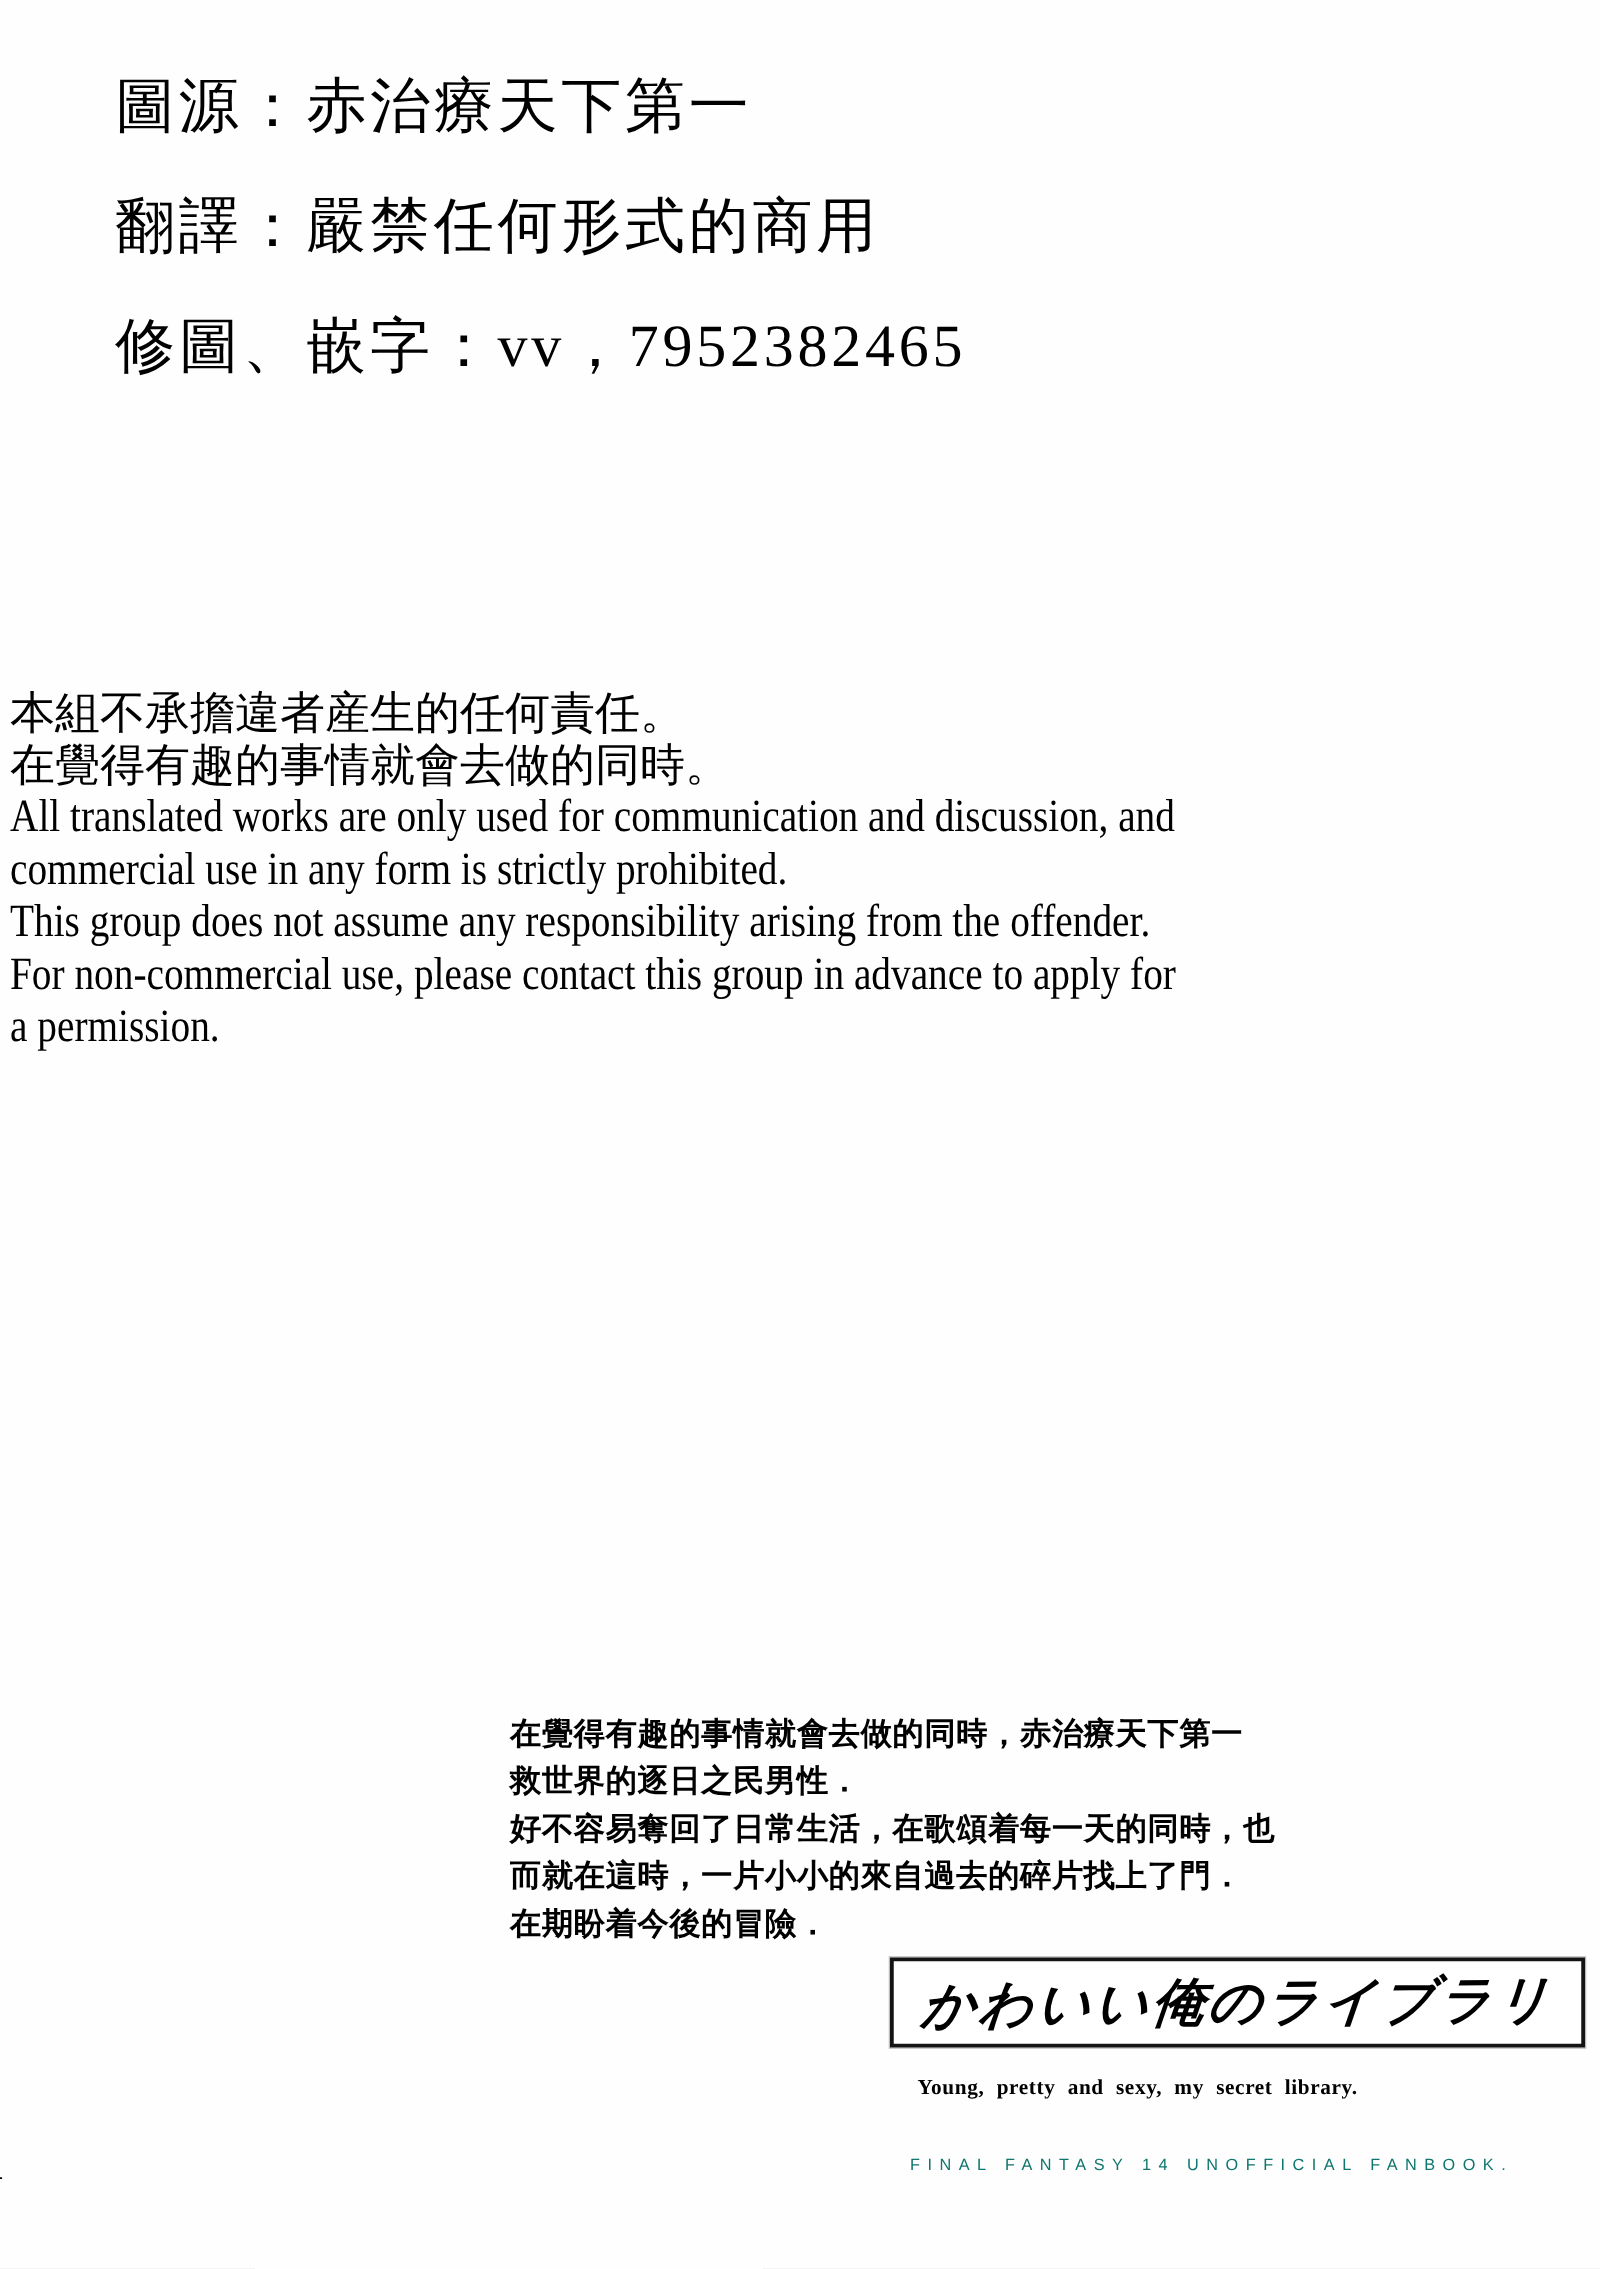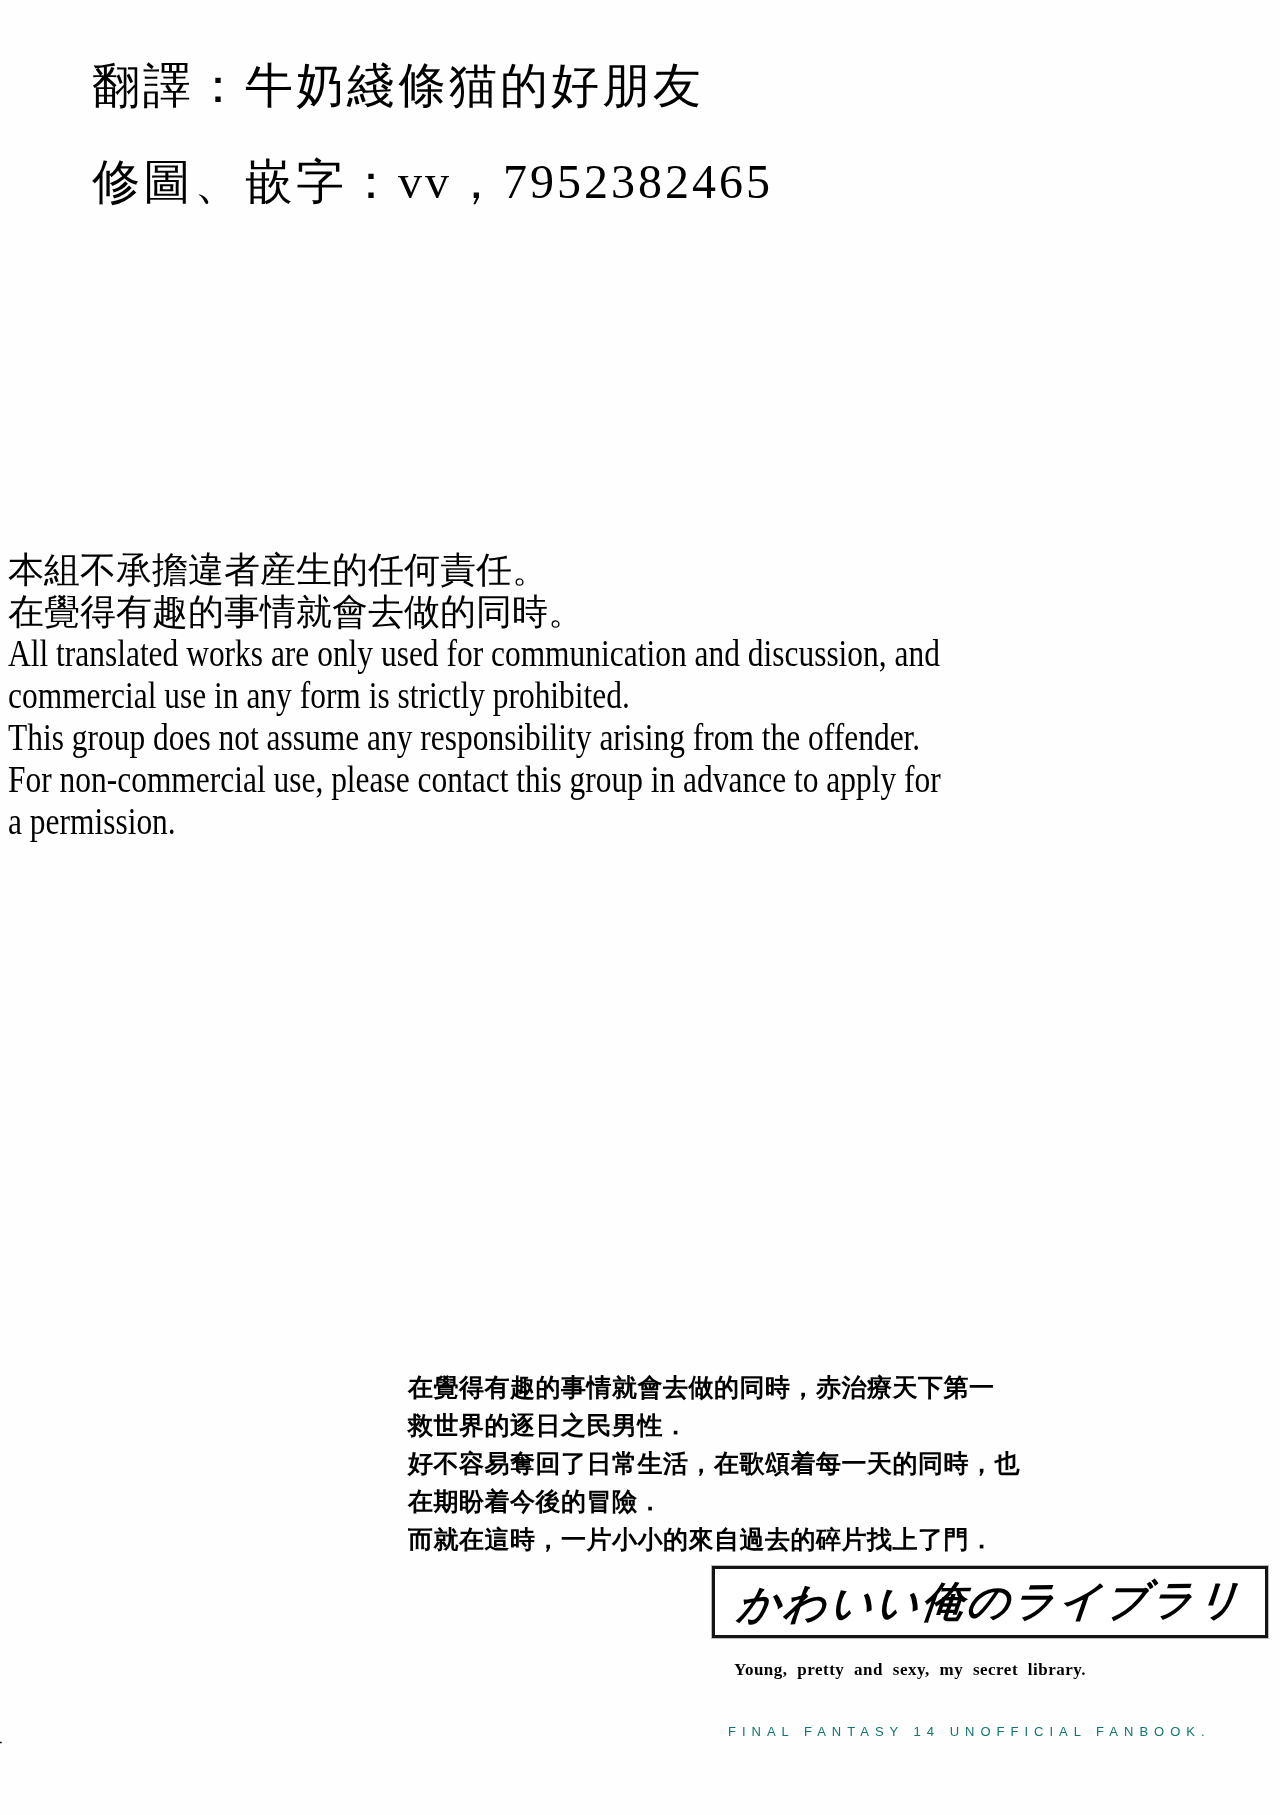--- a/index.html
+++ b/index.html
@@ -122,41 +122,42 @@
     font-size: 22px;
     font-family: "Liberation Serif", "DejaVu Serif", serif;
   }
 </style>
 </head>
 <body>
 
 <div class="page">
 
   <div class="credits">
-    <div>翻譯：牛奶綫條猫的好朋友</div>
+    <div>圖源：赤治療天下第一</div>
+    <div>翻譯：嚴禁任何形式的商用</div>
     <div>修圖、嵌字：vv，7952382465</div>
   </div>
 
   <div class="disclaimer">
     <div class="zh">本組不承擔違者産生的任何責任。</div>
     <div class="zh">在覺得有趣的事情就會去做的同時。</div>
     <div class="en">All translated works are only used for communication and discussion, and</div>
     <div class="en">commercial use in any form is strictly prohibited.</div>
     <div class="en">This group does not assume any responsibility arising from the offender.</div>
     <div class="en">For non-commercial use, please contact this group in advance to apply for</div>
     <div class="en">a permission.</div>
   </div>
 
 
   <div class="about-body">
     <div>在覺得有趣的事情就會去做的同時，赤治療天下第一</div>
     <div>救世界的逐日之民男性．</div>
     <div>好不容易奪回了日常生活，在歌頌着每一天的同時，也</div>
+    <div>而就在這時，一片小小的來自過去的碎片找上了門．</div>
     <div>在期盼着今後的冒險．</div>
-    <div>而就在這時，一片小小的來自過去的碎片找上了門．</div>
   </div>
 
   <div class="logo-box">
     <span class="handwriting">かわいい俺のライブラリ</span>
   </div>
   <div class="fanbook-line">FINAL FANTASY 14 UNOFFICIAL FANBOOK.</div>
   <div class="tagline">Young, pretty and sexy, my secret library.</div>
 
   <div class="page-number">4</div>
 

